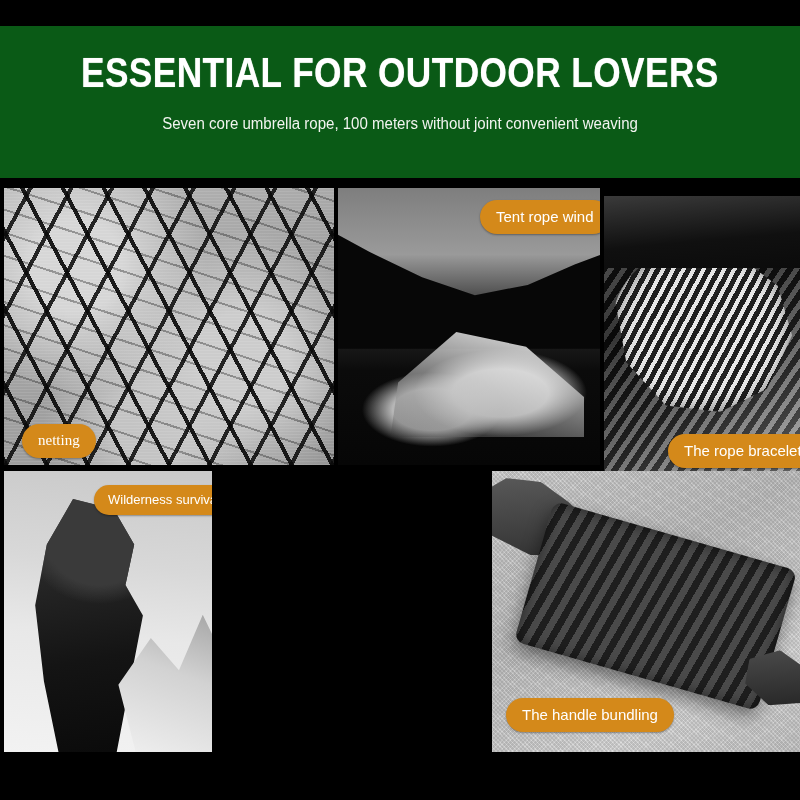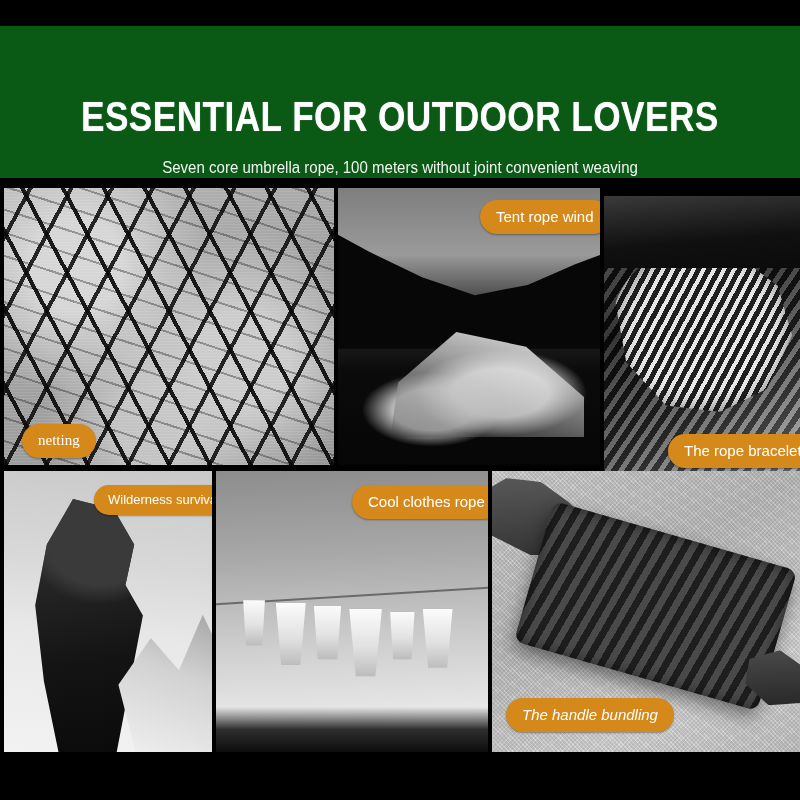--- a/index.html
+++ b/index.html
@@ -28,21 +28,21 @@
     background: #000000;
   }
   .header-band {
     position: absolute;
     left: 0; top: 26px;
     width: 800px; height: 152px;
     background: #0a5a16;
     display: flex;
     flex-direction: column;
     align-items: center;
-    justify-content: flex-end;
+    justify-content: flex-start;
   }
   .header-title {
     margin-top: 22px;
     color: #ffffff;
     font-family: "Liberation Sans", sans-serif;
     font-weight: 700;
     font-size: 43px;
     line-height: 48px;
     letter-spacing: 0.5px;
     transform: scaleX(0.82);
@@ -266,35 +266,22 @@
     <div class="tile" style="left:604px; top:12px; width:196px; height:277px;">
       <div class="photo art-bracelet"></div>
       <div class="badge" style="left:64px; top:238px;">The rope bracelet</div>
     </div>
 
     <div class="tile" style="left:4px; top:287px; width:208px; height:281px;">
       <div class="photo art-climber"></div>
       <div class="badge sm" style="left:90px; top:14px;">Wilderness survival</div>
     </div>
 
-    <div class="tile" style="left:216px; top:287px; width:272px; height:281px;">
-      <div class="photo art-clothes">
-        <span class="clothes-items">
-          <i style="left:10%;  top:46%; width:8%;  height:16%; clip-path:polygon(0% 0%,100% 0%,88% 100%,12% 100%);"></i>
-          <i style="left:22%;  top:47%; width:11%; height:22%; clip-path:polygon(0% 0%,100% 0%,82% 100%,18% 100%);"></i>
-          <i style="left:36%;  top:48%; width:10%; height:19%; clip-path:polygon(0% 0%,100% 0%,86% 100%,14% 100%);"></i>
-          <i style="left:49%;  top:49%; width:12%; height:24%; clip-path:polygon(0% 0%,100% 0%,80% 100%,20% 100%);"></i>
-          <i style="left:64%;  top:50%; width:9%;  height:17%; clip-path:polygon(0% 0%,100% 0%,88% 100%,12% 100%);"></i>
-          <i style="left:76%;  top:49%; width:11%; height:21%; clip-path:polygon(0% 0%,100% 0%,82% 100%,18% 100%);"></i>
-        </span>
-      </div>
-      <div class="badge" style="left:136px; top:14px;">Cool clothes rope</div>
-    </div>
-
-    <div class="tile" style="left:492px; top:287px; width:308px; height:281px;font-style:italic;">
+
+    <div class="tile" style="left:492px; top:287px; width:308px; height:281px;">
       <div class="photo art-handle">
         <span class="blade"></span>
         <span class="grip"></span>
         <span class="pommel"></span>
       </div>
       <div class="badge" style="left:14px; top:227px;">The handle bundling</div>
     </div>
 
   </div>
 </div>

